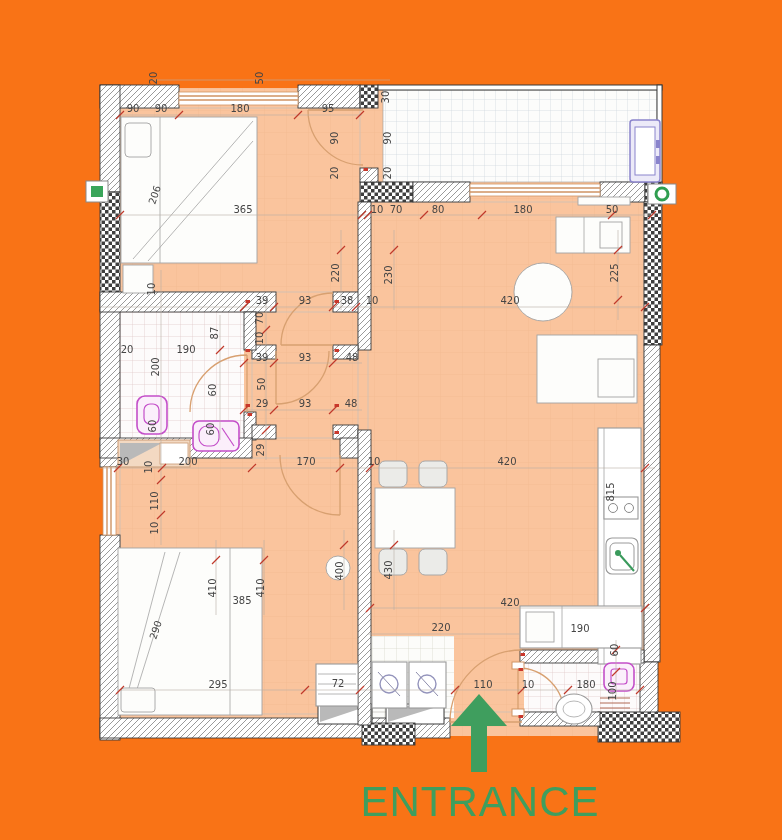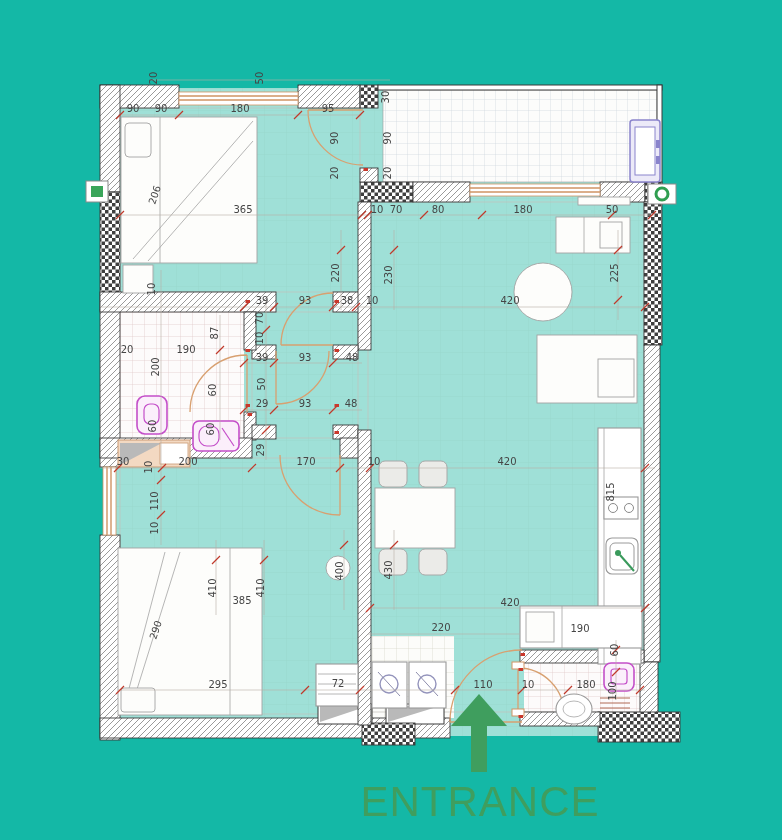--- a/index.html
+++ b/index.html
@@ -1,16 +1,16 @@
 <!DOCTYPE html>
 <html><head>
 <meta charset="utf-8">
 <style>
   html,body{margin:0;padding:0;background:#f6f5f2;}
-  .stage{position:relative;width:782px;height:840px;background:#14b8a6;overflow:hidden;
+  .stage{position:relative;width:782px;height:840px;background:#f97316;overflow:hidden;
          font-family:"DejaVu Sans", sans-serif;}
   svg{position:absolute;left:0;top:0;}
   .wall{stroke:#3a3a3a;stroke-width:0.9;}
   .thinwall{fill:#ffffff;stroke:#3a3a3a;stroke-width:1;}
   .dimline{stroke:#b8b0a6;stroke-width:0.6;}
   .dimtext{font-size:10px;fill:#454545;text-anchor:middle;}
   .tick{stroke:#c0392b;stroke-width:1.2;fill:none;}
   .door{stroke:#d8a070;stroke-width:1.3;fill:none;}
   .win{stroke:#cf9464;stroke-width:1.4;}
   .furn{fill:#fdfdfb;stroke:#a3a3a3;stroke-width:0.9;}

